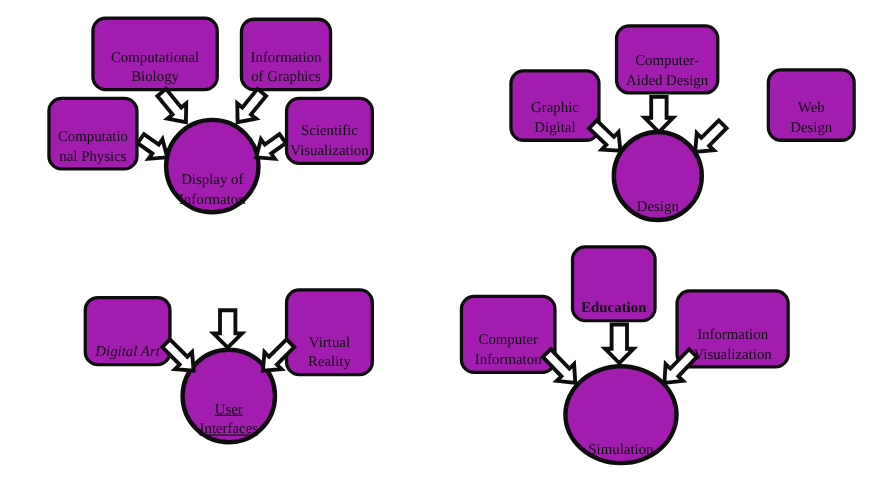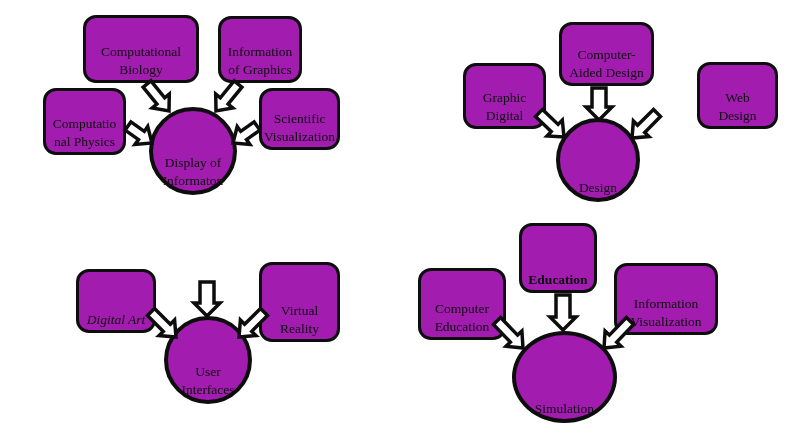--- a/index.html
+++ b/index.html
@@ -54,21 +54,21 @@
   .n-circle1        { left: 149px; top: 107px; width:  88px; height: 88px; }
   
   .n-cad            { left: 559px; top:  22px; width:  95px; height: 64px; }
   .n-graphicdesign  { left: 463px; top:  63px; width:  83px; height: 66px; }
   .n-webdesign      { left: 652px; top:  62px; width:  81px; height: 67px; margin-left: 45px; }
   .n-circle2        { left: 556px; top: 118px; width:  84px; height: 84px; }
   
   .n-videogame      { left: 167px; top: 215px; width:  81px; height: 66px; }
   .n-digitalart     { left:  76px; top: 269px; width:  80px; height: 64px; font-style: italic; }
   .n-virtualreality { left: 259px; top: 262px; width:  81px; height: 80px; }
-  .n-circle3        { left: 164px; top: 316px; width:  88px; height: 88px; }
+  .n-circle3        { left: 164px; top: 316px; width:  88px; height: 88px; text-decoration: underline; }
   
   .n-education      { left: 519px; top: 223px; width:  78px; height: 70px; font-weight: bold; }
   .n-compsim        { left: 418px; top: 268px; width:  88px; height: 72px; }
   .n-infovis        { left: 614px; top: 263px; width: 104px; height: 72px; }
   .n-ellipse4       { left: 512px; top: 331px; width: 105px; height: 92px; }
 </style>
 </head>
 <body>
 
 <div class="canvas">
@@ -120,21 +120,21 @@
   <div class="node circle n-circle3">
     <span class="label">User
 Interfaces</span>
   </div>
 
   <div class="node box n-education">
     <span class="label">Education</span>
   </div>
   <div class="node box n-compsim">
     <span class="label">Computer
-Education</span>
+Informaton</span>
   </div>
   <div class="node box n-infovis">
     <span class="label">Information
 Visualization</span>
   </div>
   <div class="node circle n-ellipse4">
     <span class="label">Simulation</span>
   </div>
 
   <svg class="arrows" viewBox="0 0 792 437" width="792" height="437">

